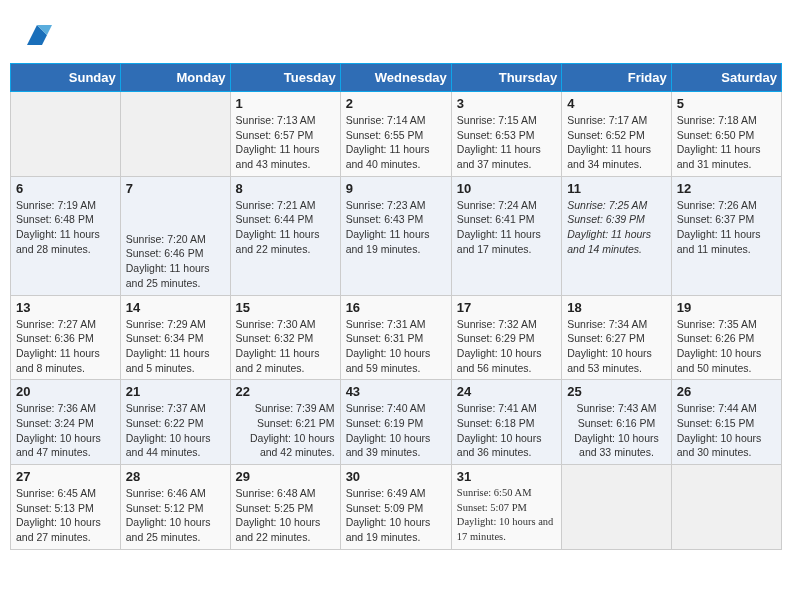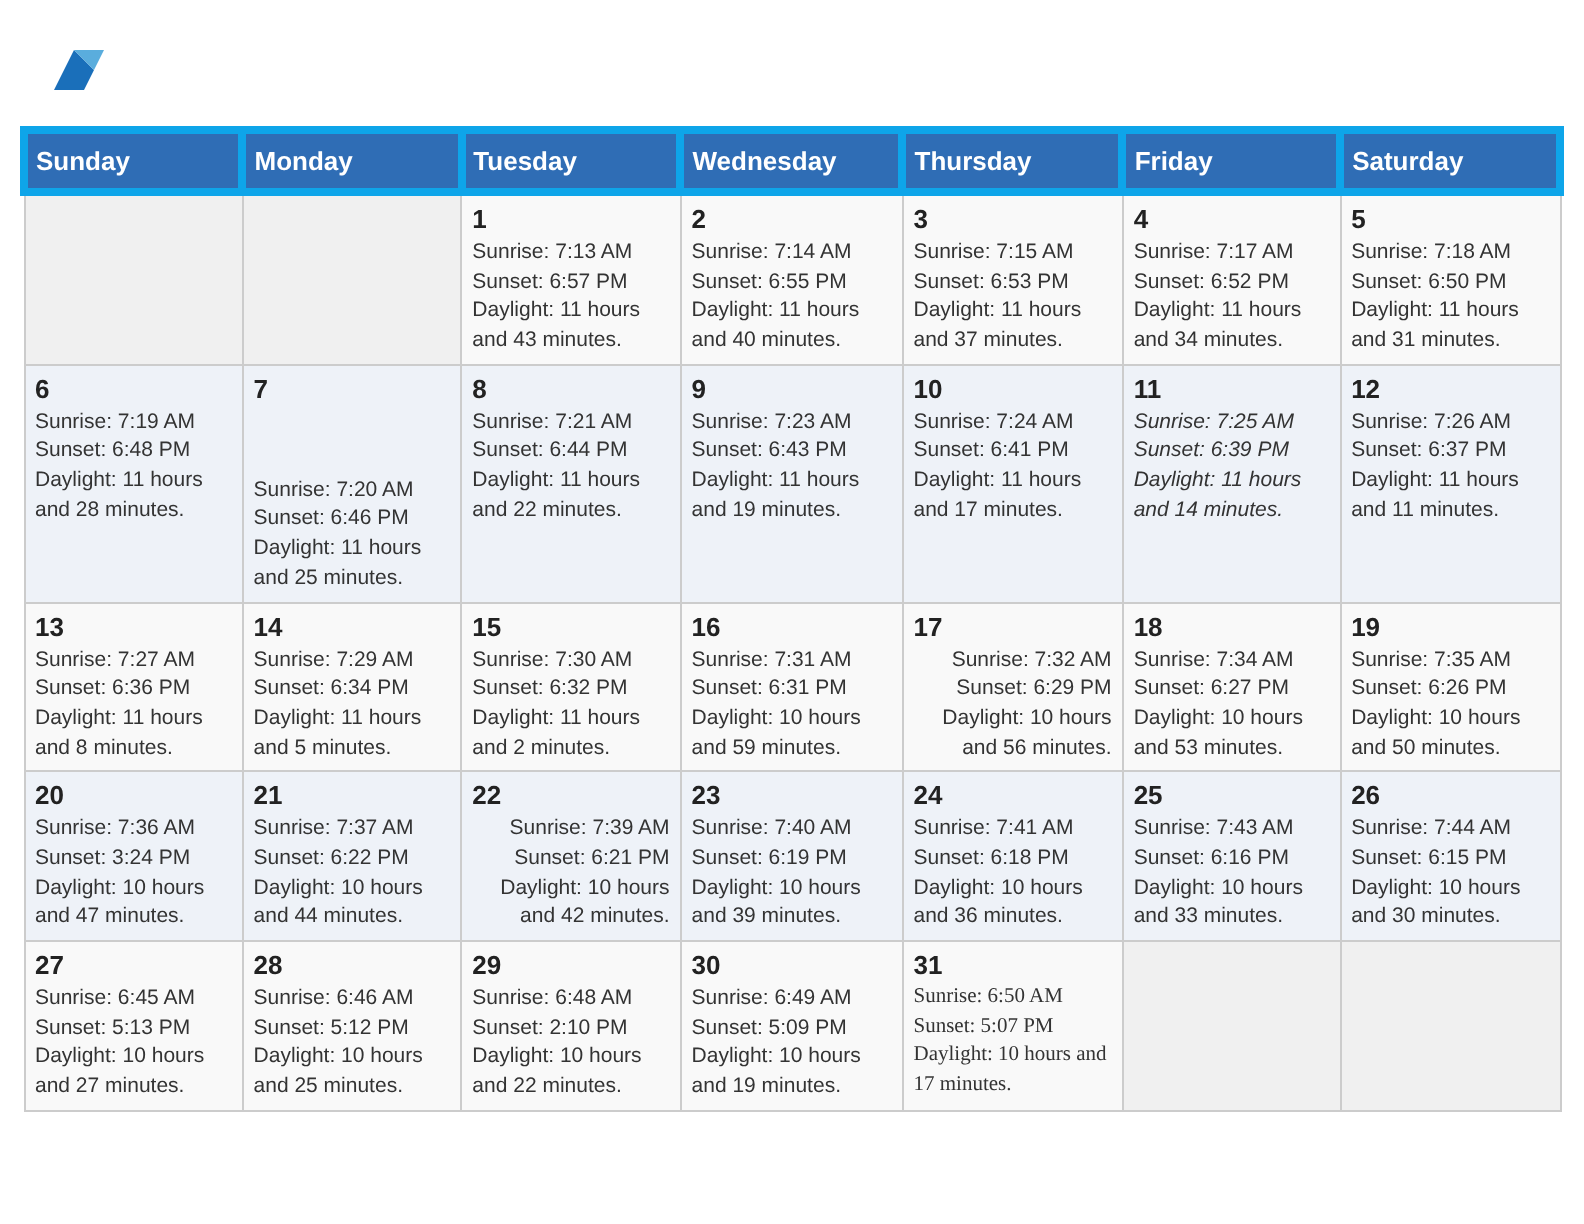--- a/index.html
+++ b/index.html
@@ -49,22 +49,22 @@
       width: 100%;
       border-collapse: collapse;
       margin-top: 8px;
     }
     .calendar th {
       background-color: #2f6db5;
       color: #fff;
       font-size: 13px;
       font-weight: bold;
       padding: 6px 4px;
-      text-align: left;
-      border: 4px solid #0ea5e9;
+      text-align: right;
+      border: 1px solid #0ea5e9;
     }
     .calendar td {
       vertical-align: top;
       border: 1px solid #ccc;
       padding: 4px 5px;
       width: 113px;
       min-height: 80px;
       font-size: 10.5px;
       color: #333;
       background: #fff;
@@ -223,21 +223,21 @@
 Daylight: 11 hours and 2 minutes.</div>
         </td>
         <td>
           <span class="day-number">16</span>
           <div class="day-info" style="white-space: pre-line;">Sunrise: 7:31 AM
 Sunset: 6:31 PM
 Daylight: 10 hours and 59 minutes.</div>
         </td>
         <td>
           <span class="day-number">17</span>
-          <div class="day-info" style="white-space: pre-line; text-align: right;">Sunrise: 7:32 AM
+          <div class="day-info" style="white-space: pre-line;">Sunrise: 7:32 AM
 Sunset: 6:29 PM
 Daylight: 10 hours and 56 minutes.</div>
         </td>
         <td>
           <span class="day-number">18</span>
           <div class="day-info" style="white-space: pre-line;">Sunrise: 7:34 AM
 Sunset: 6:27 PM
 Daylight: 10 hours and 53 minutes.</div>
         </td>
         <td>
@@ -260,34 +260,34 @@
 Sunset: 6:22 PM
 Daylight: 10 hours and 44 minutes.</div>
         </td>
         <td>
           <span class="day-number">22</span>
           <div class="day-info" style="white-space: pre-line; text-align: right;">Sunrise: 7:39 AM
 Sunset: 6:21 PM
 Daylight: 10 hours and 42 minutes.</div>
         </td>
         <td>
-          <span class="day-number">23</span>
+          <span class="day-number">43</span>
           <div class="day-info" style="white-space: pre-line;">Sunrise: 7:40 AM
 Sunset: 6:19 PM
 Daylight: 10 hours and 39 minutes.</div>
         </td>
         <td>
           <span class="day-number">24</span>
           <div class="day-info" style="white-space: pre-line;">Sunrise: 7:41 AM
 Sunset: 6:18 PM
 Daylight: 10 hours and 36 minutes.</div>
         </td>
         <td>
           <span class="day-number">25</span>
-          <div class="day-info" style="white-space: pre-line;">Sunrise: 7:43 AM
+          <div class="day-info" style="white-space: pre-line; text-align: center;">Sunrise: 7:43 AM
 Sunset: 6:16 PM
 Daylight: 10 hours and 33 minutes.</div>
         </td>
         <td>
           <span class="day-number">26</span>
           <div class="day-info" style="white-space: pre-line;">Sunrise: 7:44 AM
 Sunset: 6:15 PM
 Daylight: 10 hours and 30 minutes.</div>
         </td>
       </tr>
@@ -300,21 +300,21 @@
         </td>
         <td>
           <span class="day-number">28</span>
           <div class="day-info" style="white-space: pre-line;">Sunrise: 6:46 AM
 Sunset: 5:12 PM
 Daylight: 10 hours and 25 minutes.</div>
         </td>
         <td>
           <span class="day-number">29</span>
           <div class="day-info" style="white-space: pre-line;">Sunrise: 6:48 AM
-Sunset: 2:10 PM
+Sunset: 5:25 PM
 Daylight: 10 hours and 22 minutes.</div>
         </td>
         <td>
           <span class="day-number">30</span>
           <div class="day-info" style="white-space: pre-line;">Sunrise: 6:49 AM
 Sunset: 5:09 PM
 Daylight: 10 hours and 19 minutes.</div>
         </td>
         <td>
           <span class="day-number">31</span>

